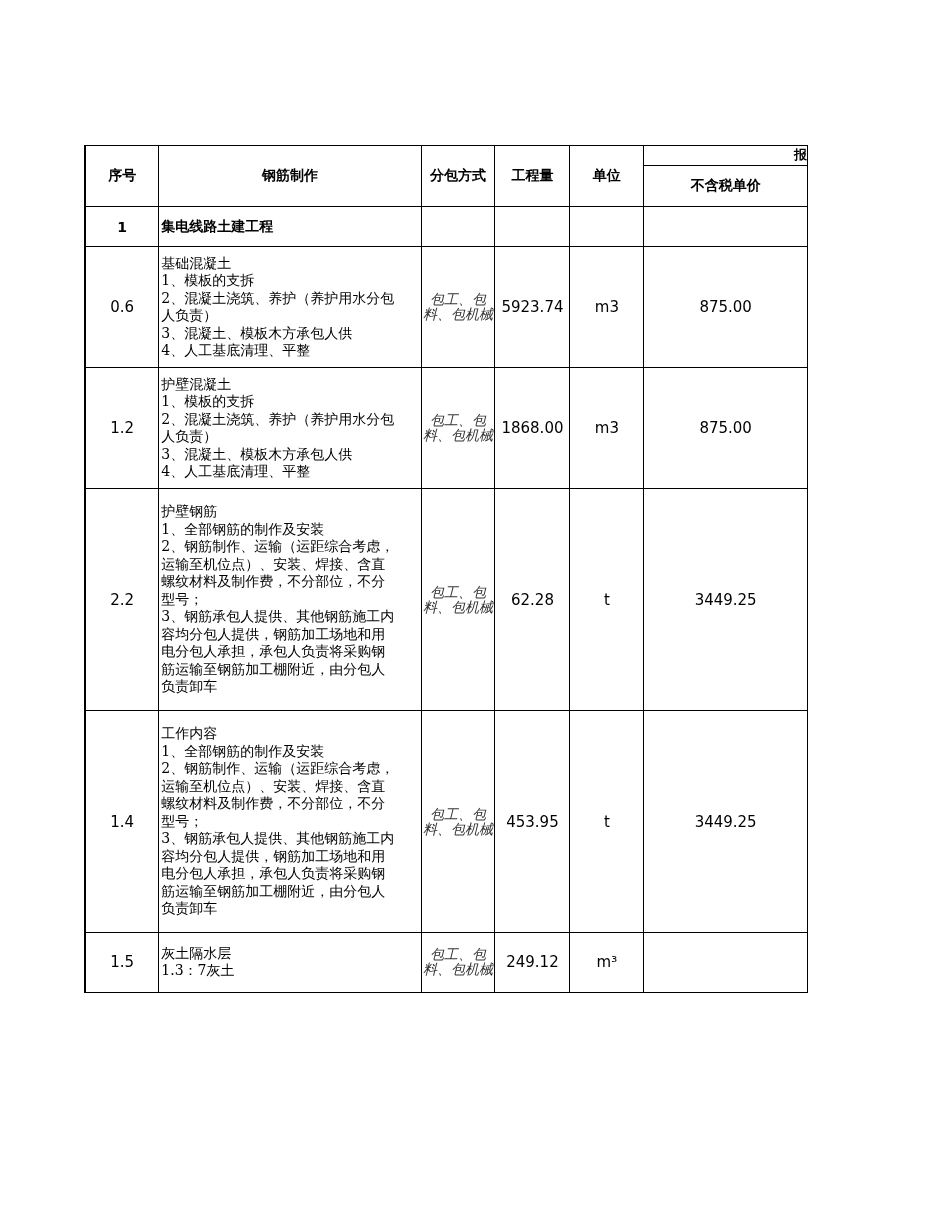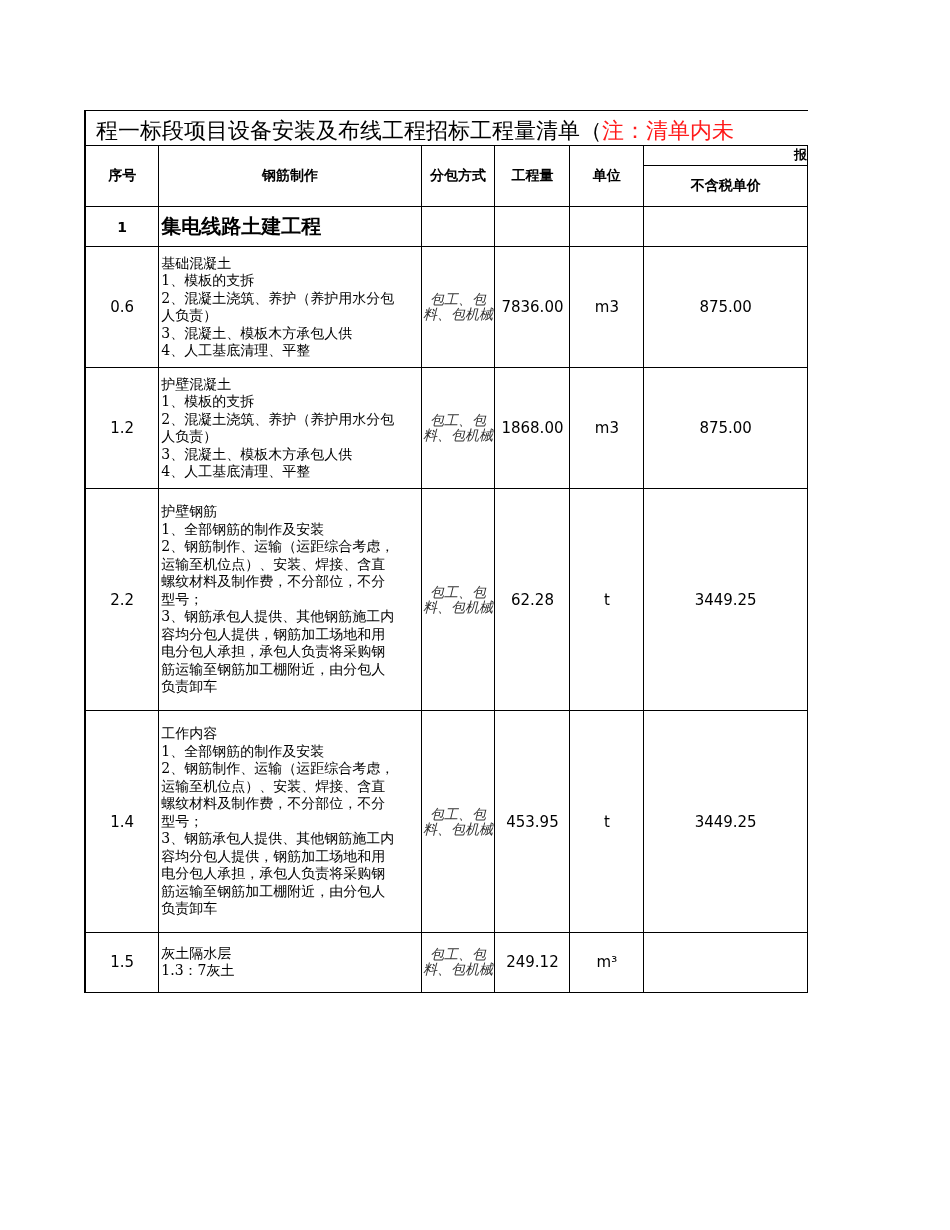--- a/index.html
+++ b/index.html
@@ -6,39 +6,35 @@
   body { width:950px; height:1230px; position:relative; overflow:hidden;
          font-family:"DejaVu Sans","Liberation Sans",sans-serif; color:#000; }
   .sheet { position:absolute; left:84px; top:110px; width:724px; height:883px; overflow:hidden; }
   .clip-title { position:absolute; left:0; top:0; width:724px; height:35px; overflow:hidden;
                 border-left:2px solid #000; border-top:1px solid #000; box-sizing:border-box; }
   .clip-line1 { position:absolute; left:4px; top:-14px; font-size:22px; font-weight:bold; white-space:nowrap; color:#000; letter-spacing:2px; }
   .title-line { position:absolute; left:10px; top:5px; font-family:"DejaVu Serif","Liberation Serif",serif;
                 font-size:22px; white-space:nowrap; }
   .title-line .red { color:#ff1a1a; }
   table { position:absolute; left:0; top:35px; border-collapse:collapse; table-layout:fixed; }
-  td { border:1px solid #000; padding:0; font-size:20px; vertical-align:middle; text-align:center; overflow:hidden; }
+  td { border:1px solid #000; padding:0; font-size:14px; vertical-align:middle; text-align:center; overflow:hidden; }
   td.leftedge { border-left:2px solid #000; }
   .hdr { font-weight:bold; font-size:14px; font-family:"DejaVu Sans",sans-serif; }
   .desc { text-align:left; font-family:"DejaVu Serif","Liberation Serif",serif; font-size:14px; line-height:17.5px; padding-left:2px;margin-left:17px; }
   .method { font-family:"DejaVu Serif","Liberation Serif",serif; font-size:14px; line-height:15px; color:#333;font-style:italic; }
   .sec { font-weight:bold; font-size:14px; }
   .sec-title { text-align:left; padding-left:2px; font-weight:bold; }
   .val { font-size:15px; }
   .bao { text-align:right; padding-right:0; font-weight:bold; font-size:13px; vertical-align:top; }
   .bottomline td { border-bottom:2px solid #000; }
 </style>
 </head>
 <body>
 
 <div class="sheet">
-  <div class="clip-title">
-    <div class="clip-line1">▀▀ ▀▀▀▀▀▀▀▀▀▀▀▀▀▀ ▀▀▀▀▀▀▀▀▀ ▀▀▀▀▀▀▀▀▀▀▀ ▀▀▀▀▀▀▀▀▀ ▀▀</div>
-    <div class="title-line"><span>程一标段项目设备安装及布线工程招标工程量清单</span><span>（</span><span class="red">注：清单内未</span></div>
-  </div>
 
   <table>
     <colgroup>
       <col style="width:74px">
         <col style="width:263px">
         <col style="width:74px">
         <col style="width:75px">
         <col style="width:74px">
         <col style="width:164px">
     </colgroup>
@@ -66,21 +62,21 @@
           <td class="val leftedge">0.6</td>
           <td class="desc">
             <div>基础混凝土</div>
             <div>1、模板的支拆</div>
             <div>2、混凝土浇筑、养护（养护用水分包</div>
             <div>人负责）</div>
             <div>3、混凝土、模板木方承包人供</div>
             <div>4、人工基底清理、平整</div>
           </td>
           <td class="method">包工、包料、包机械</td>
-          <td class="val">7836.00</td>
+          <td class="val">5923.74</td>
           <td class="val">m3</td>
           <td class="val">875.00</td>
         </tr>
     <tr style="height:121px">
           <td class="val leftedge">1.2</td>
           <td class="desc">
             <div>护壁混凝土</div>
             <div>1、模板的支拆</div>
             <div>2、混凝土浇筑、养护（养护用水分包</div>
             <div>人负责）</div>

